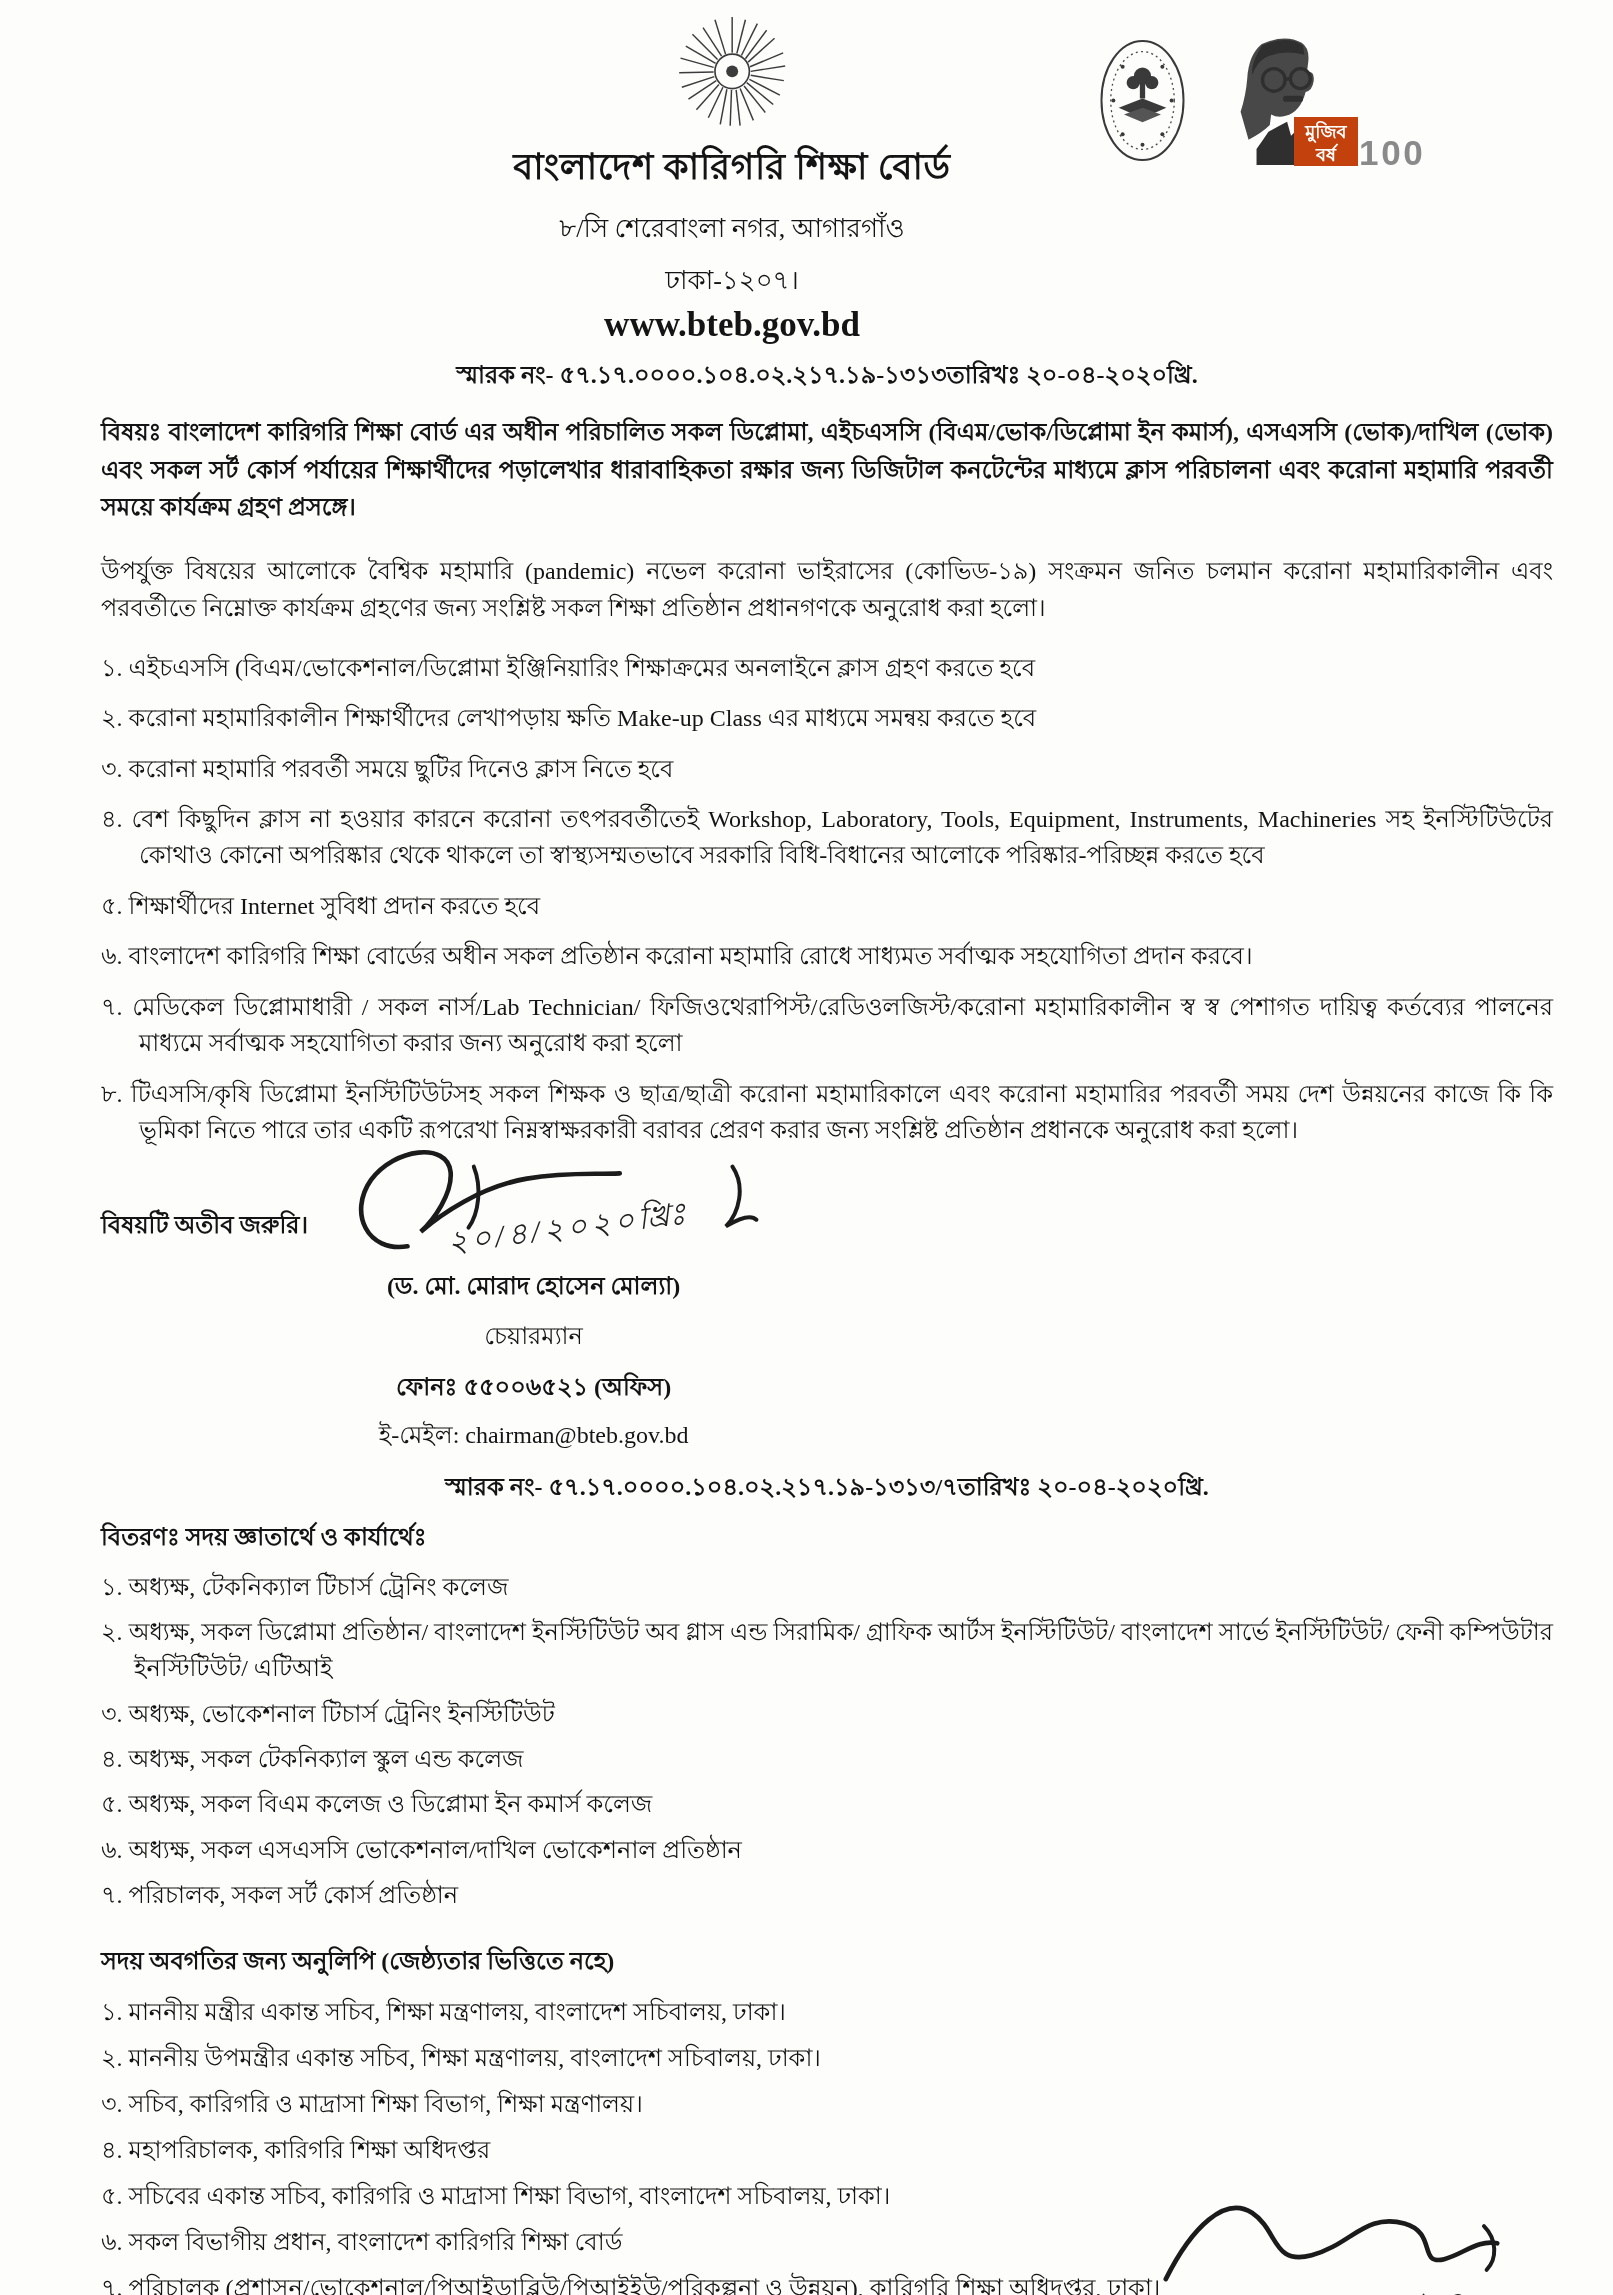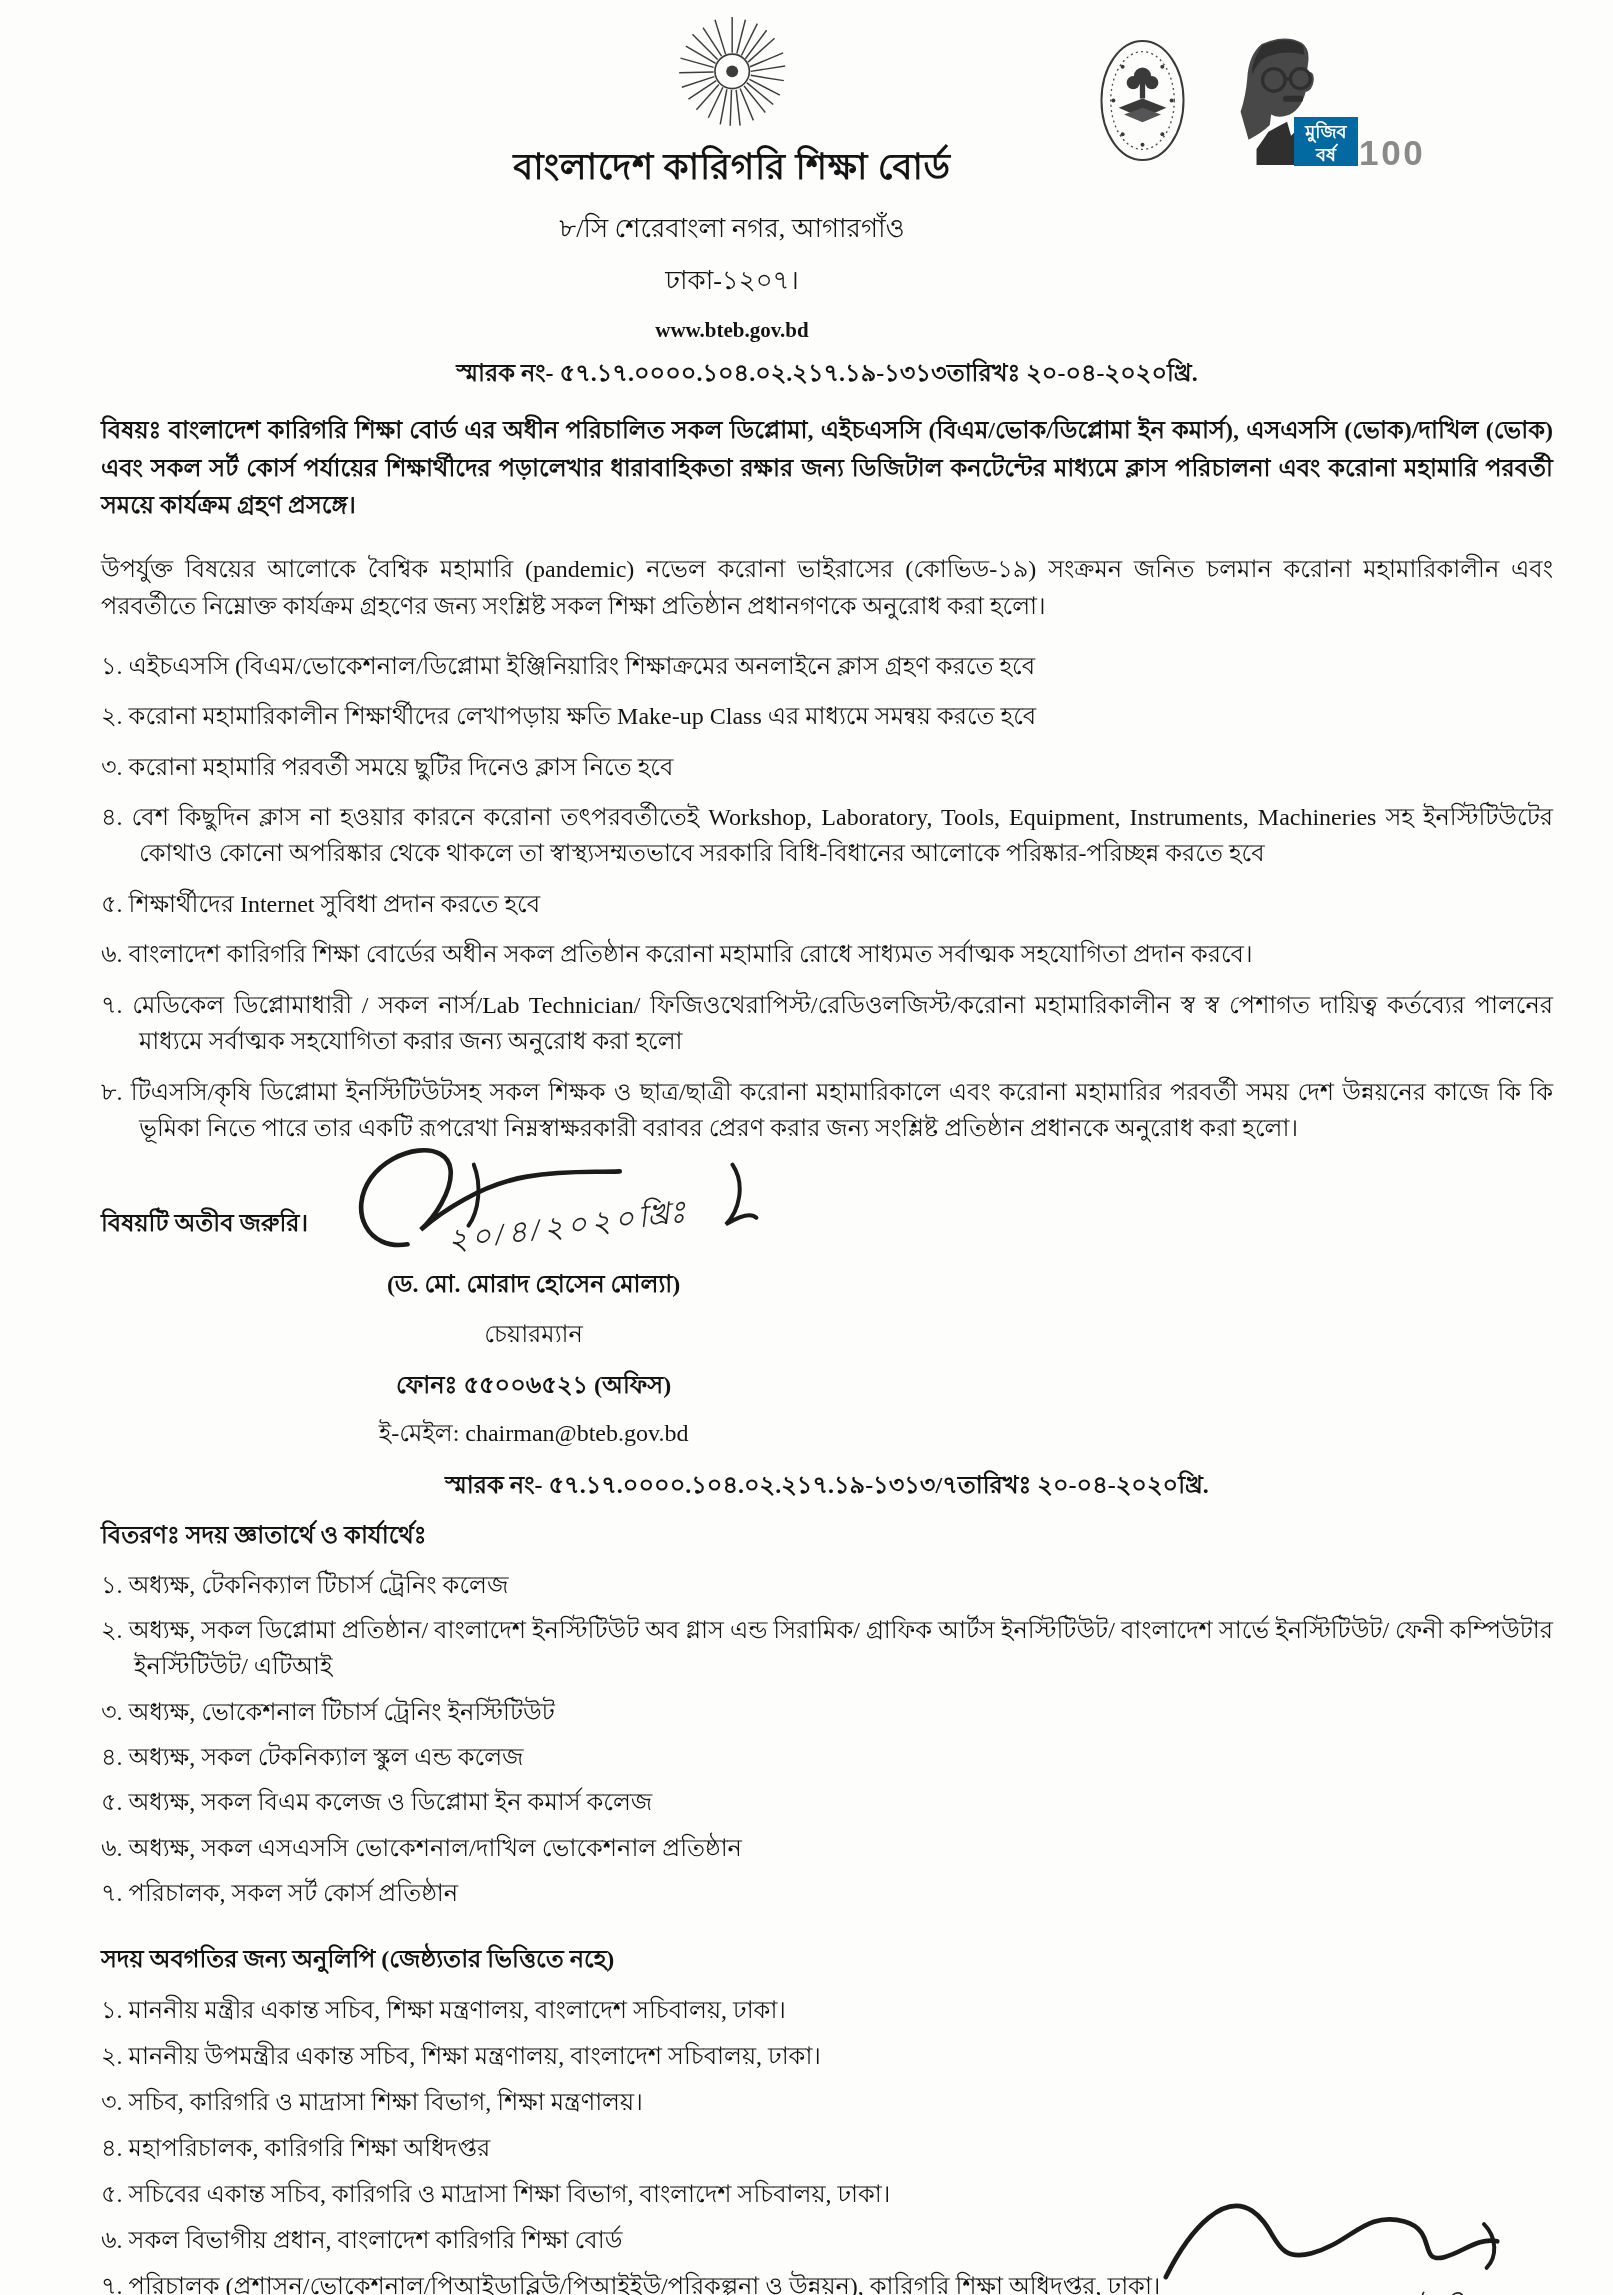--- a/index.html
+++ b/index.html
@@ -15,32 +15,32 @@
     overflow:hidden;
   }
   
   .logo{position:absolute;}
   .logo-center{left:658px;top:13.3px;width:149px;height:126px;}
   .logo-oval{left:1096px;top:35px;width:93px;height:131px;}
   .logo-mujib{left:1222px;top:32px;width:166px;height:143px;}
   .mujib-wrap{position:relative;width:100%;height:100%;}
   .mujib-box{
     position:absolute;left:72px;top:85px;width:64px;height:49px;
-    background:#0369a1;color:#fff;text-align:center;
+    background:#c2410c;color:#fff;text-align:center;
     font-weight:bold;font-size:18px;line-height:1.25;padding-top:4px;box-sizing:border-box;
   }
   .mujib-100{
     position:absolute;left:137px;top:101px;color:#8a8a8a;
     font-weight:bold;font-size:35px;letter-spacing:2.7px;font-family:"Liberation Sans",sans-serif;
   }
   .header-text{width:664px;margin-left:299px;text-align:center;margin-top:119px;}
   .org-name{font-size:36px;font-weight:bold;letter-spacing:0.7px;}
   .addr{font-size:26px;margin-top:9.3px;}
   .addr2{font-size:26px;margin-top:8px;}
-  .website{font-size:21px;font-weight:bold;margin-top:14px;}
+  .website{font-size:35px;font-weight:bold;margin-top:1px;}
   
   .memo-row{display:flex;justify-content:center;align-items:baseline;}
   .memo1{margin-top:10.6px;}
   .memo-ref{font-weight:bold;}
   .memo-date{font-weight:bold;}
   
   .subject{margin-top:18.6px;font-weight:bold;line-height:1.55;text-align:justify;}
   .intro{margin-top:26.5px;line-height:1.55;text-align:justify;}
   .directives{margin-top:22.6px;}
   .num-item{padding-left:38px;text-indent:-38px;line-height:1.5;margin-bottom:14.6px;text-align:justify;}

